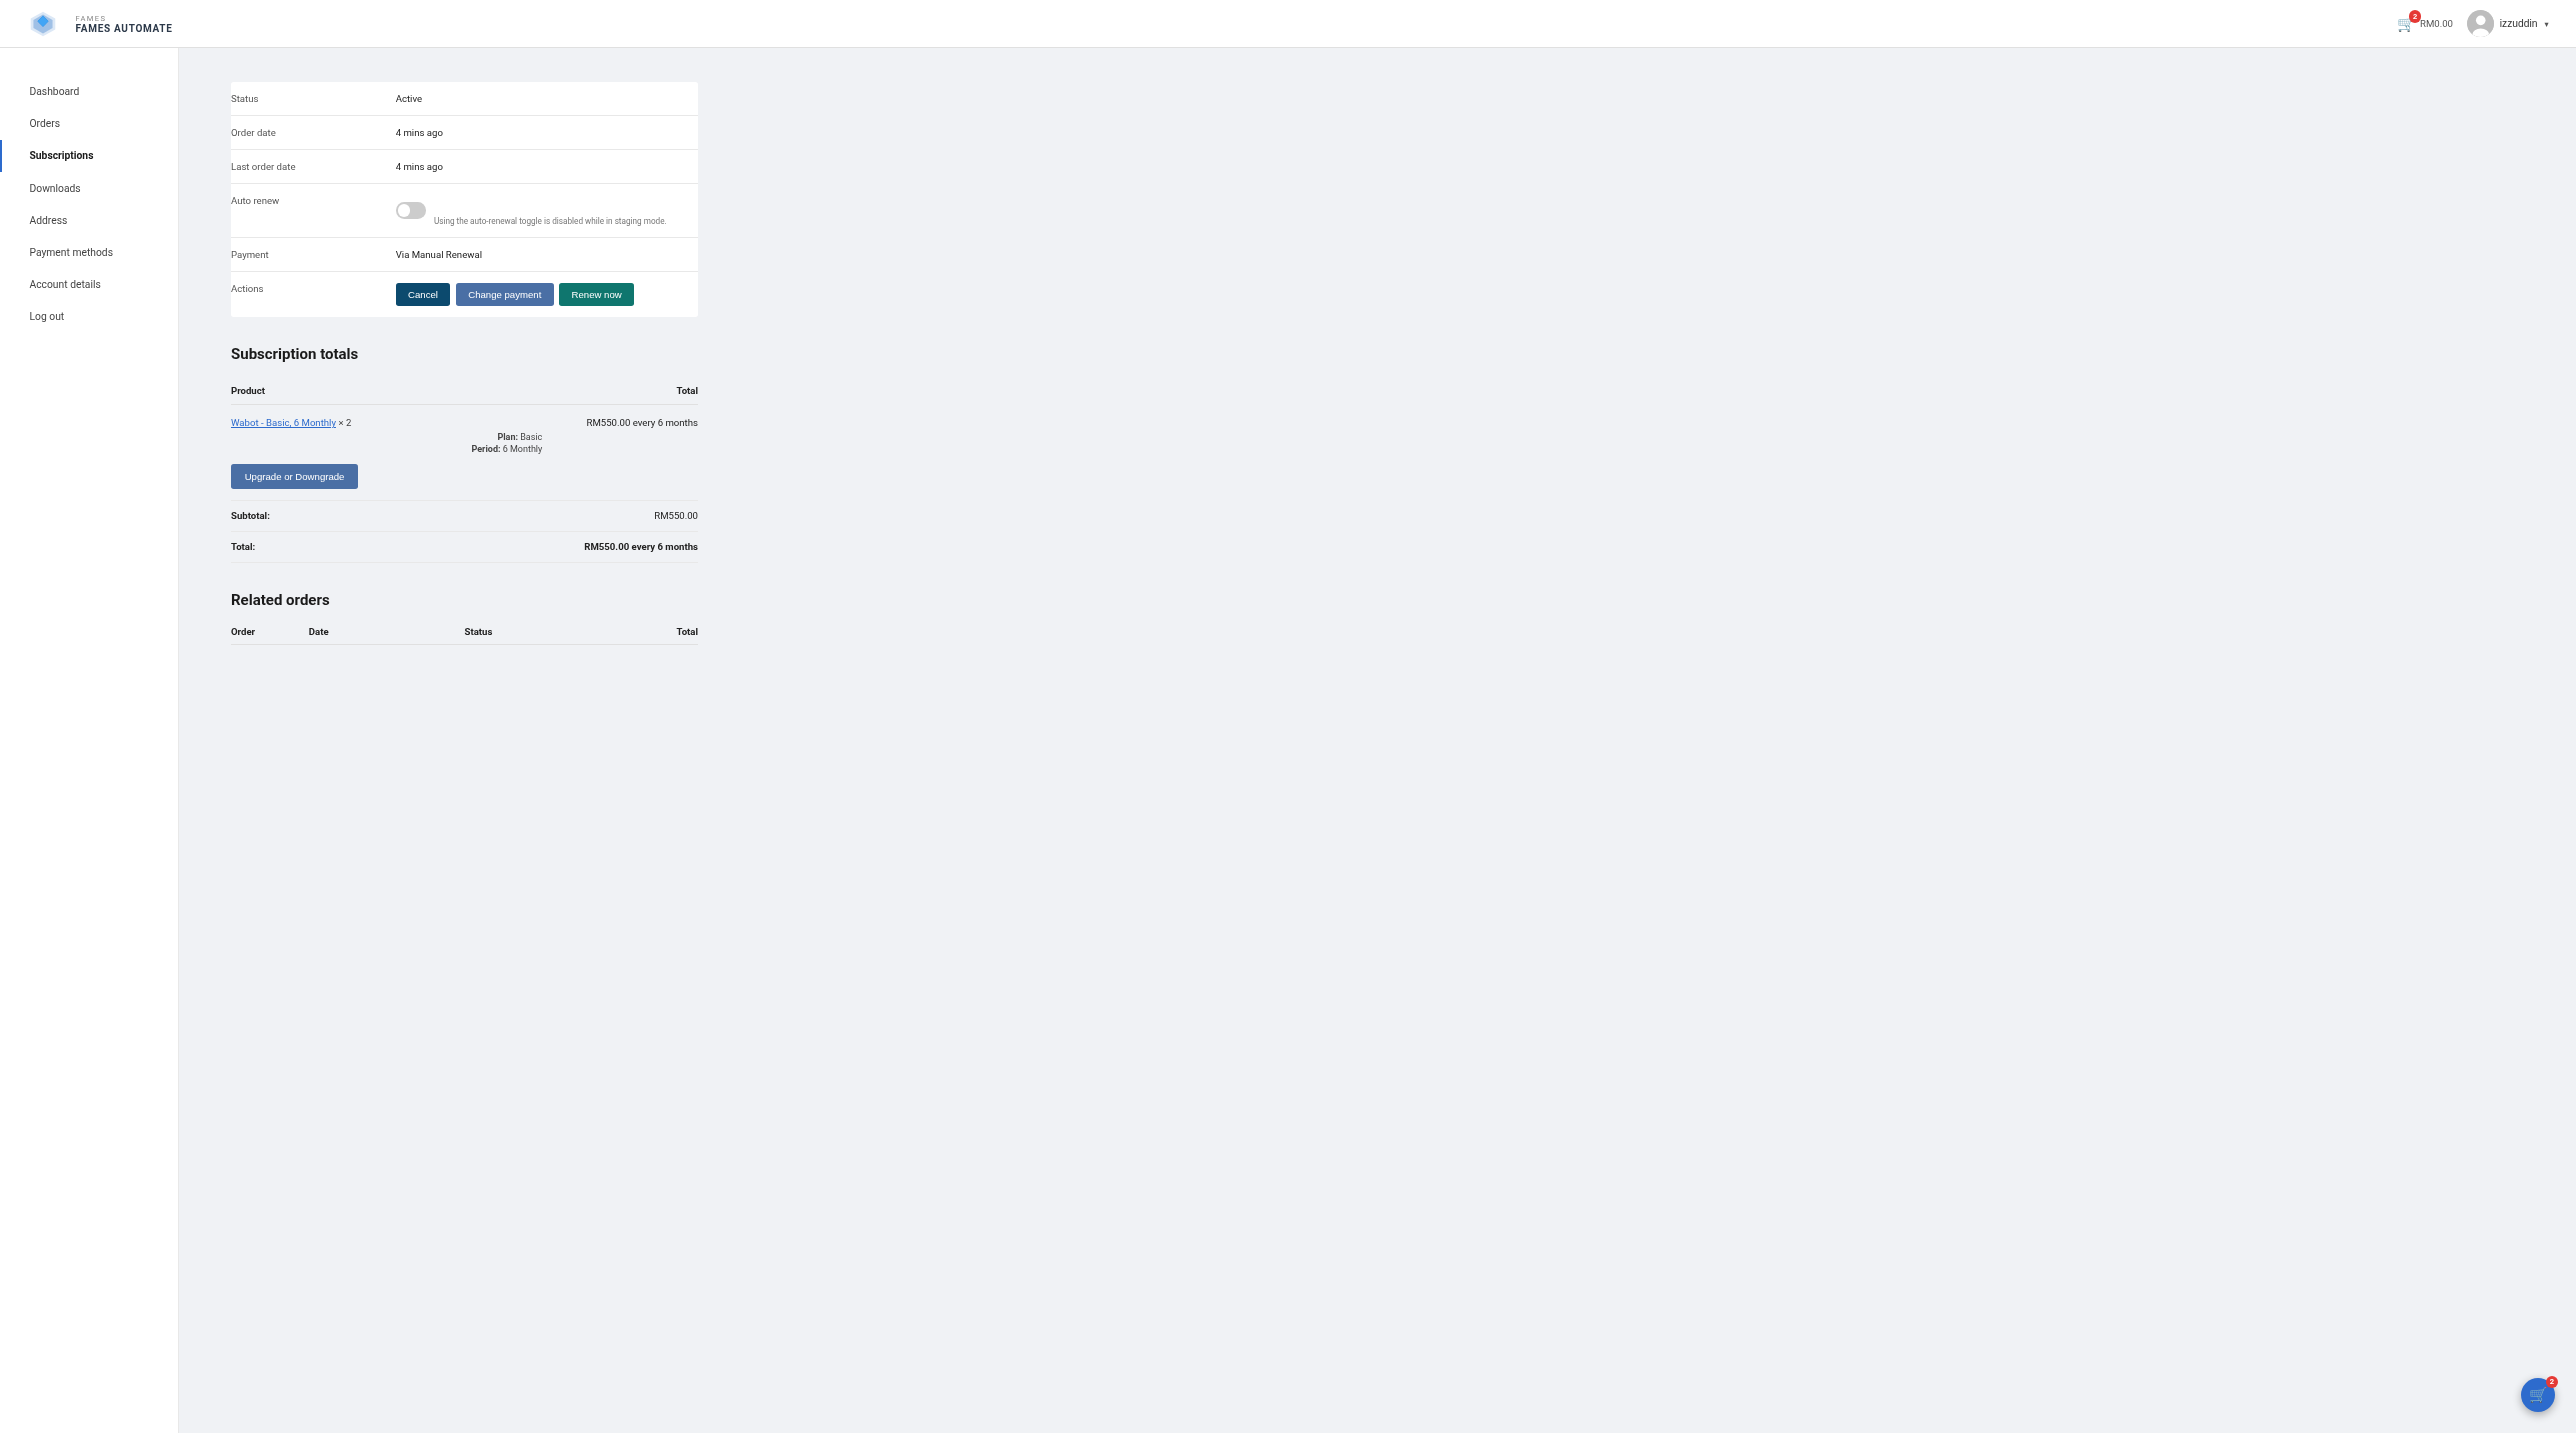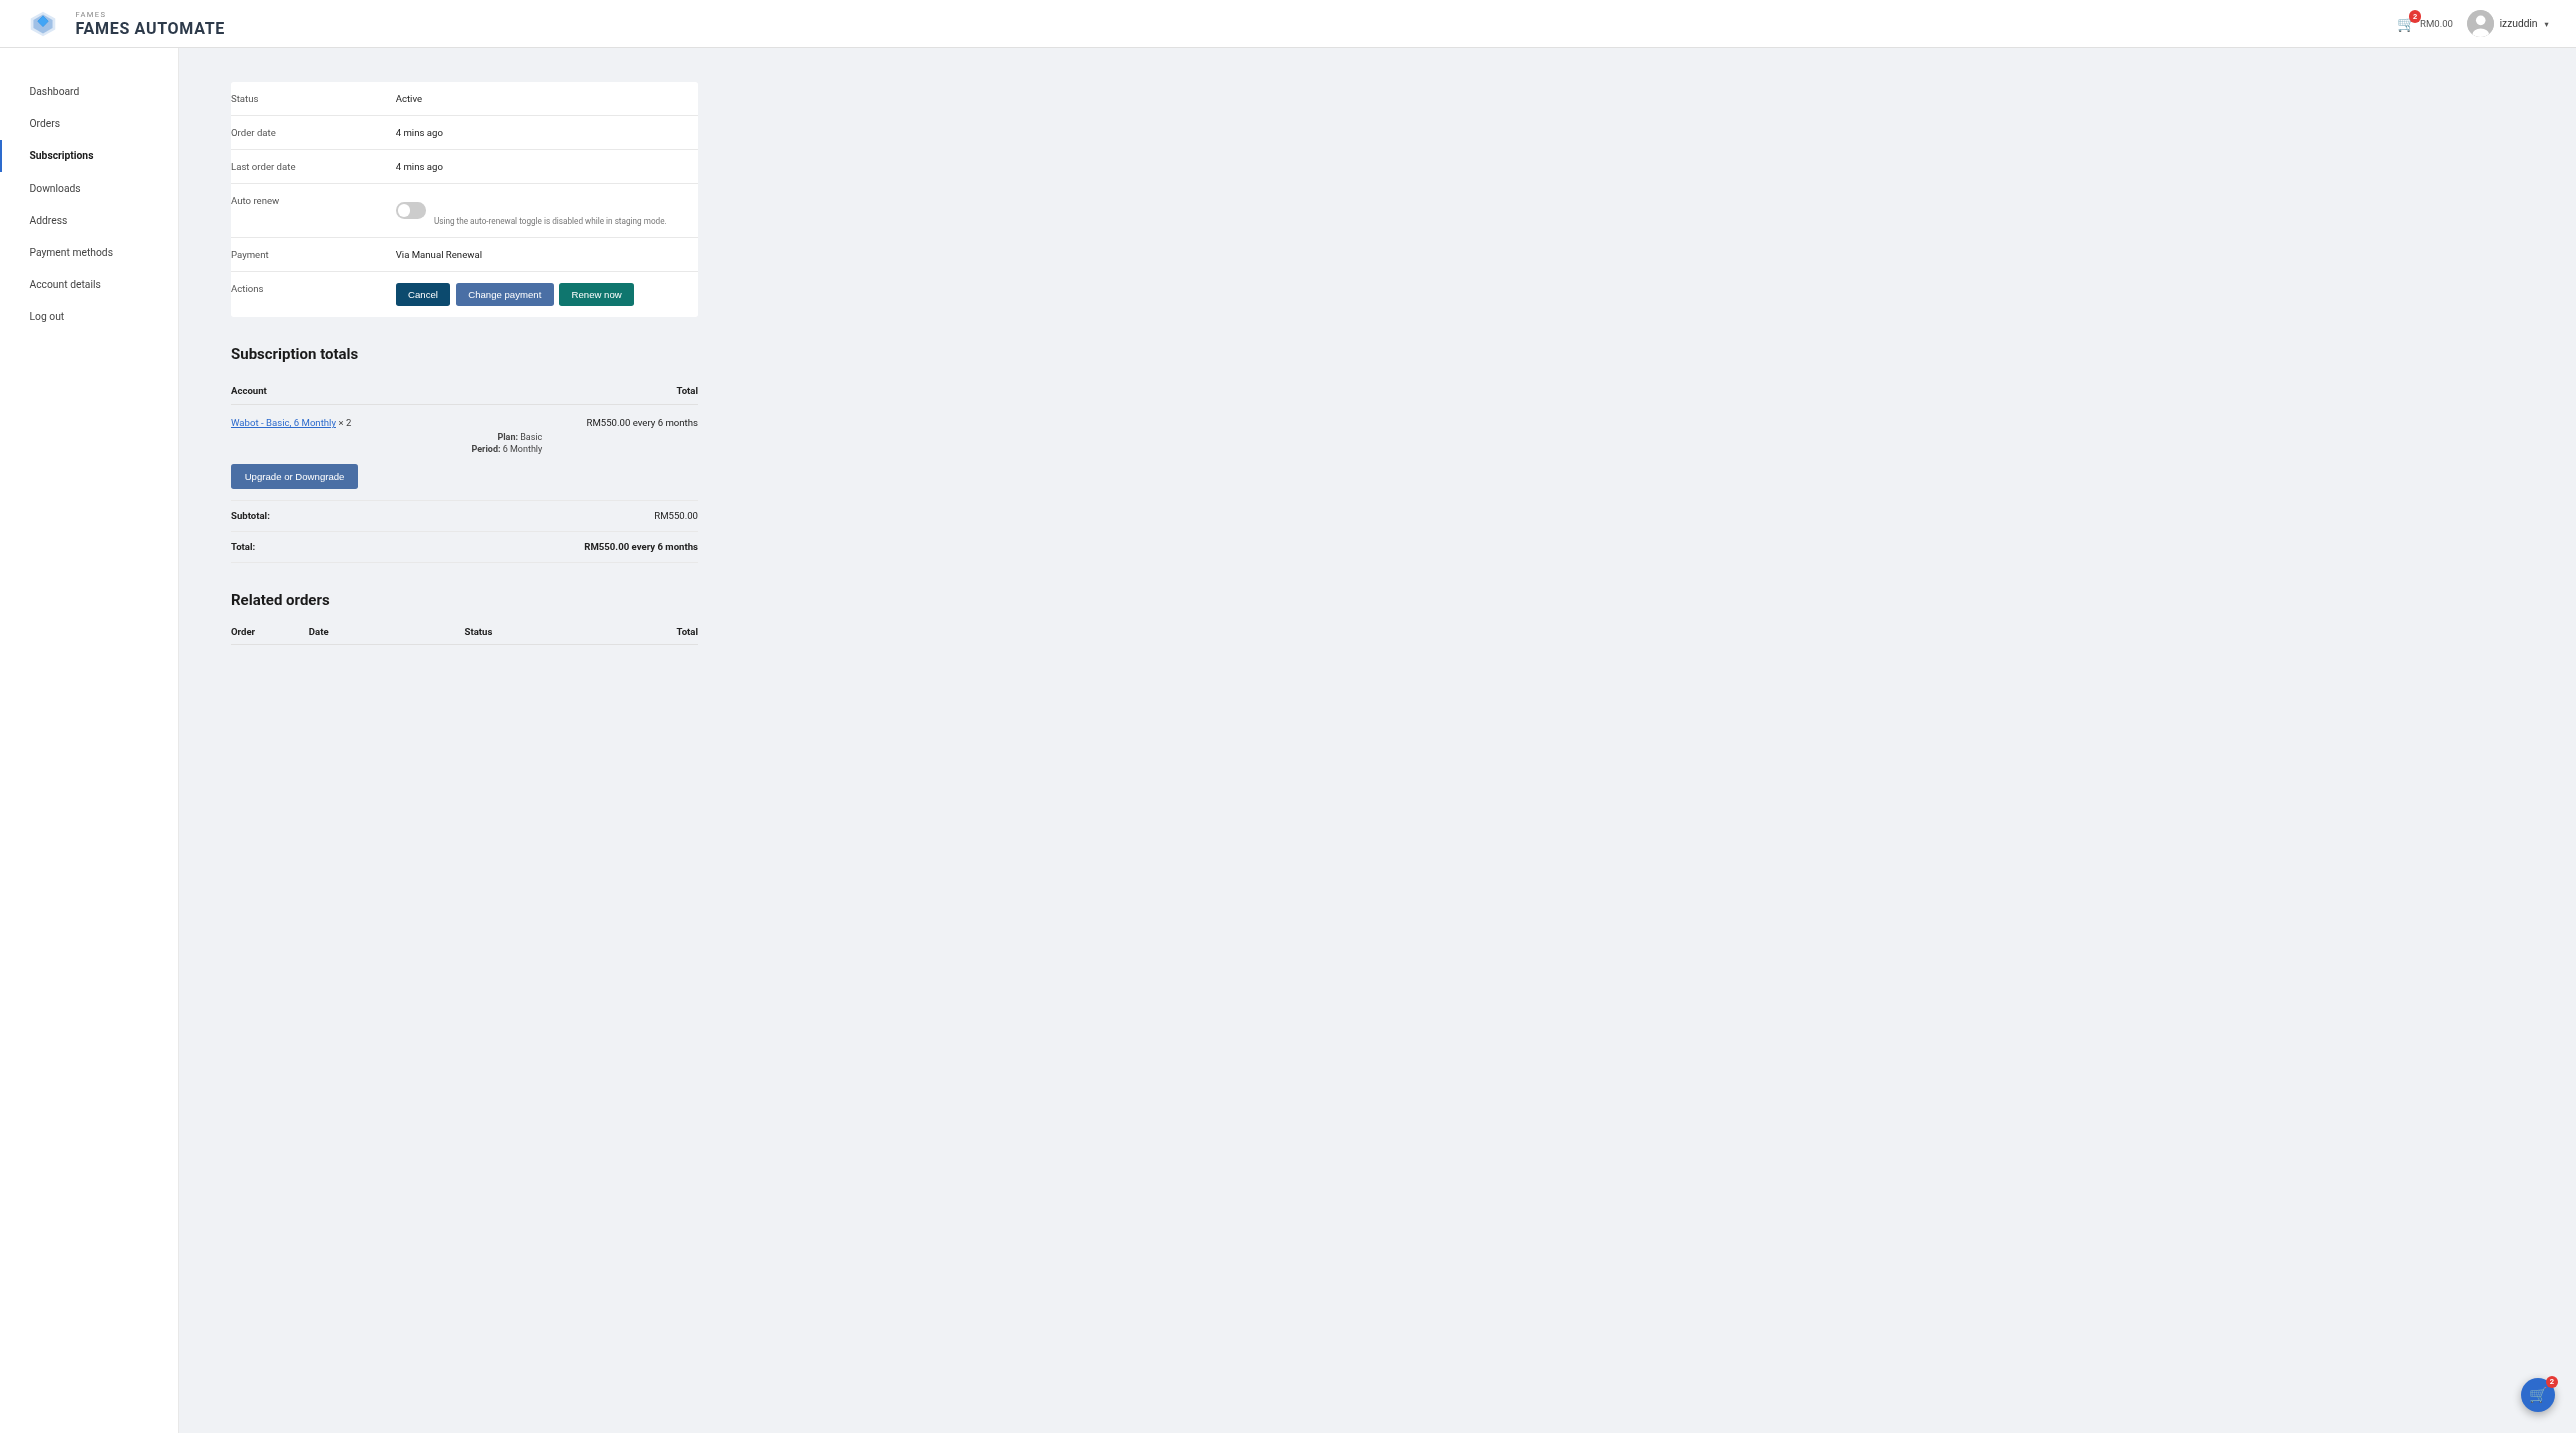--- a/index.html
+++ b/index.html
@@ -88,21 +88,21 @@
   <div class="logo">
 
     <svg class="logo-icon" viewBox="0 0 44 44" fill="none" xmlns="http://www.w3.org/2000/svg">
       <polygon points="22,4 40,14 40,30 22,40 4,30 4,14" fill="#1565C0" opacity="0.15"></polygon>
       <polygon points="22,8 36,16 36,28 22,36 8,28 8,16" fill="#1565C0" opacity="0.3"></polygon>
       <polygon points="14,18 22,10 30,18 26,22 22,26 18,22" fill="#1976D2"></polygon>
       <polygon points="22,10 30,18 22,26 14,18" fill="#42A5F5"></polygon>
     </svg>
     <div>
       <div style="font-size:7.6px; color:#888; letter-spacing:1.4px;">FAMES</div>
-      <div class="logo-text" style="font-size:16px; letter-spacing:0.7px;">FAMES AUTOMATE</div>
+      <div class="logo-text" style="font-size:10px; letter-spacing:0.7px;">FAMES AUTOMATE</div>
     </div>
   </div>
   <div class="header-right">
     <div style="display:flex; align-items:center; gap:4.1px;">
       <button class="cart-btn">
         <span class="cart-icon">🛒</span>
         <span class="cart-badge">2</span>
       </button>
       <span style="font-size:9.6px; color:#555;">RM0.00</span>
     </div>
@@ -179,21 +179,21 @@
             <button class="btn btn-renew">Renew now</button>
           </div>
         </div>
       </div>
     </div>
 
     <div class="section-title">Subscription totals</div>
     <div style="max-width:467px;">
 
       <div class="totals-header">
-        <div class="col-product">Account</div>
+        <div class="col-product">Product</div>
         <div class="col-total">Total</div>
       </div>
 
       <div class="product-row">
         <div class="product-info">
           <div>
             <a class="product-link">Wabot - Basic, 6 Monthly</a>
             <span style="font-size:9.6px; color:#444;">× 2</span>
           </div>
           <div class="product-plan">

